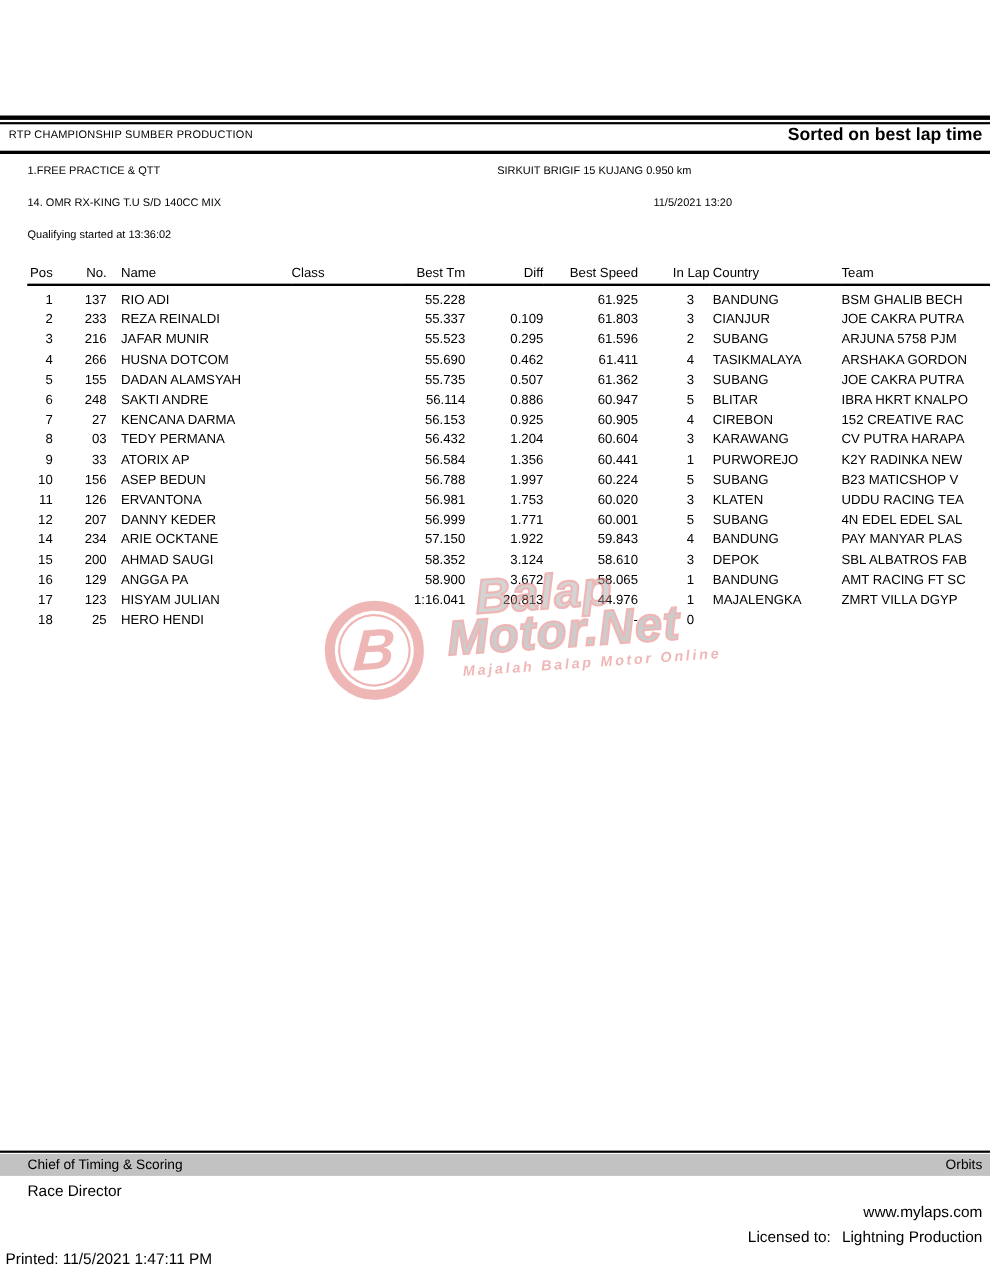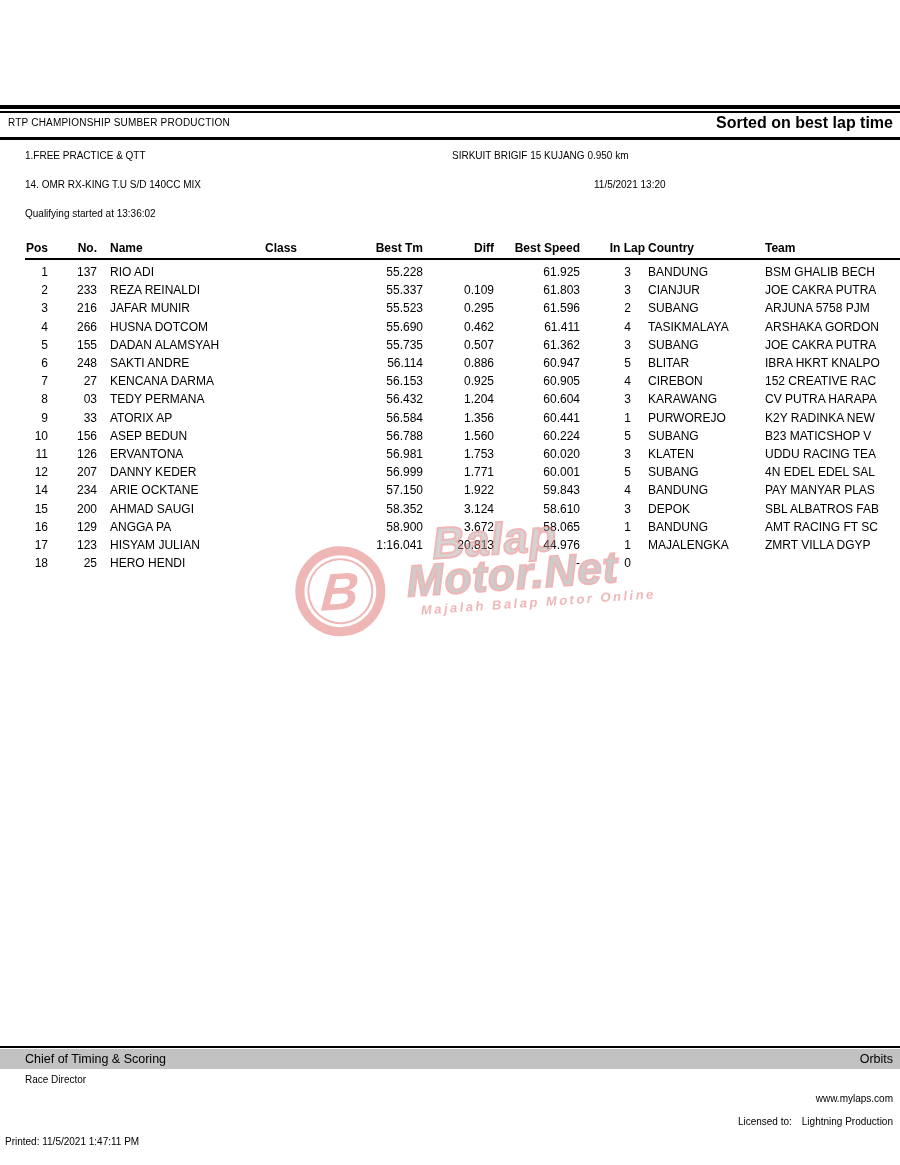--- a/index.html
+++ b/index.html
@@ -20,21 +20,21 @@
   .sess{position:absolute;font-size:10px;white-space:nowrap;}
   .s1{left:25px;top:150px;}
   .s2{left:452px;top:150px;}
   .s3{left:25px;top:179px;}
   .s4{left:594px;top:179px;}
   .s5{left:25px;top:208px;}
   
   .tablewrap{position:absolute;left:25px;top:238px;width:875px;z-index:1;}
   table{border-collapse:collapse;table-layout:fixed;width:875px;}
   th,td{padding:0;white-space:nowrap;overflow:hidden;font-size:12px;vertical-align:middle;}
-  thead th{font-weight:bold;height:20px;border-bottom:2px solid #000;}
+  thead th{font-weight:normal;height:20px;border-bottom:2px solid #000;}
   tbody td{height:18.2px;}
   tbody tr:first-child td{padding-top:3px;}
   .ar{text-align:right;}
   .al{text-align:left;}
   .c-name{padding-left:13px;}
   .c-country{padding-left:3px;}
   td.c-inlap{padding-right:14px;}
   th.c-inlap{padding-right:0;}
   
   .watermark{
@@ -52,21 +52,21 @@
   .wm-l2{font-size:44px;color:#9a9a9a;-webkit-text-stroke:2px #e07070;letter-spacing:1px;}
   .wm-sub{font-size:13px;color:#e07070;-webkit-text-stroke:0;letter-spacing:2.5px;margin-top:7px;padding-left:12px;}
   
   .f-rule{position:absolute;left:0;top:1046px;width:900px;height:2px;background:#000;}
   .f-bar{
     position:absolute;left:0;top:1049px;width:900px;height:20px;background:#c2c2c2;
     display:flex;align-items:center;justify-content:space-between;font-size:12.5px;
   }
   .f-bar .fb-left{padding-left:25px;}
   .f-bar .fb-right{padding-right:7px;}
-  .f-item{position:absolute;font-size:10px;white-space:nowrap;}
+  .f-item{position:absolute;font-size:14px;white-space:nowrap;}
   .f-rd{left:25px;top:1074px;}
   .f-web{right:7px;top:1093px;}
   .f-lic{right:7px;top:1116px;}
   .f-lic .lic-name{margin-left:10px;}
   .f-printed{left:5px;top:1136px;}
 </style>
 </head>
 <body>
 
 <div class="page">
@@ -221,21 +221,21 @@
       <td class="ar c-inlap">1</td>
       <td class="al c-country">PURWOREJO</td>
       <td class="al">K2Y RADINKA NEW</td>
     </tr>
           <tr>
       <td class="ar">10</td>
       <td class="ar">156</td>
       <td class="al c-name">ASEP BEDUN</td>
       <td class="al"></td>
       <td class="ar">56.788</td>
-      <td class="ar">1.560</td>
+      <td class="ar">1.997</td>
       <td class="ar">60.224</td>
       <td class="ar c-inlap">5</td>
       <td class="al c-country">SUBANG</td>
       <td class="al">B23 MATICSHOP V</td>
     </tr>
           <tr>
       <td class="ar">11</td>
       <td class="ar">126</td>
       <td class="al c-name">ERVANTONA</td>
       <td class="al"></td>

